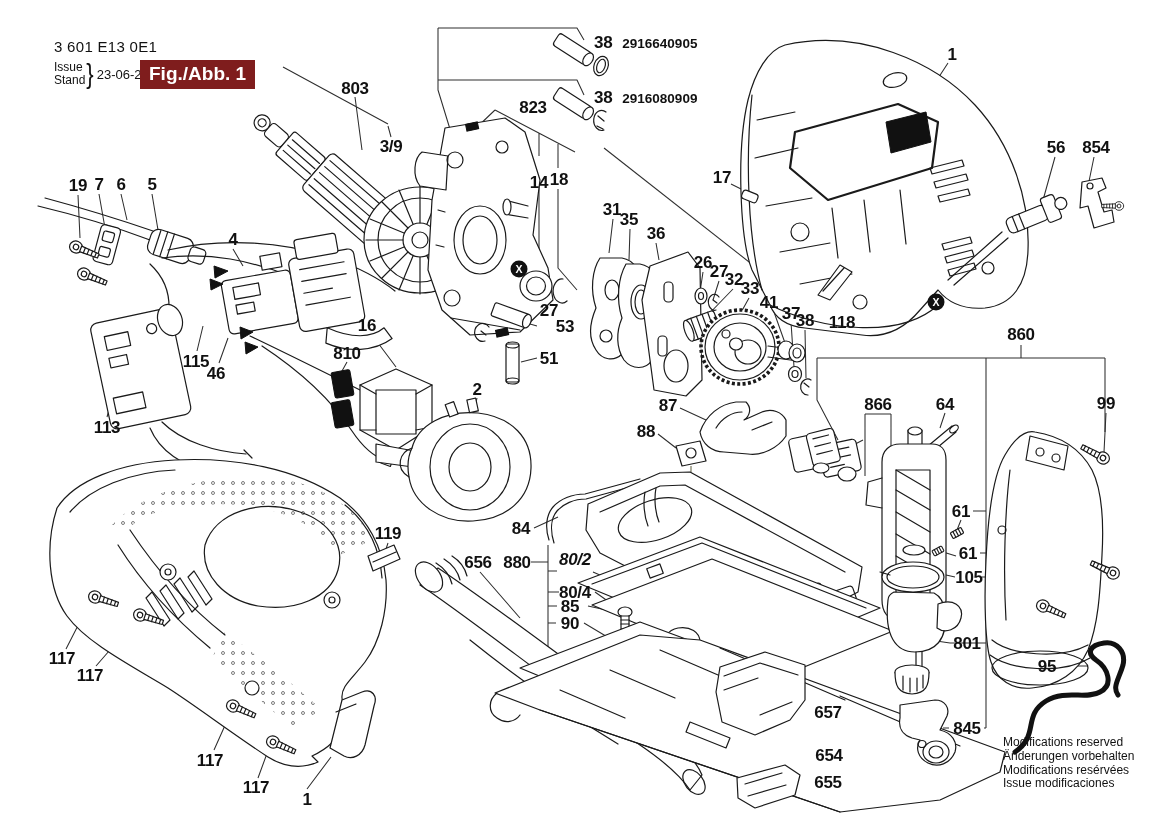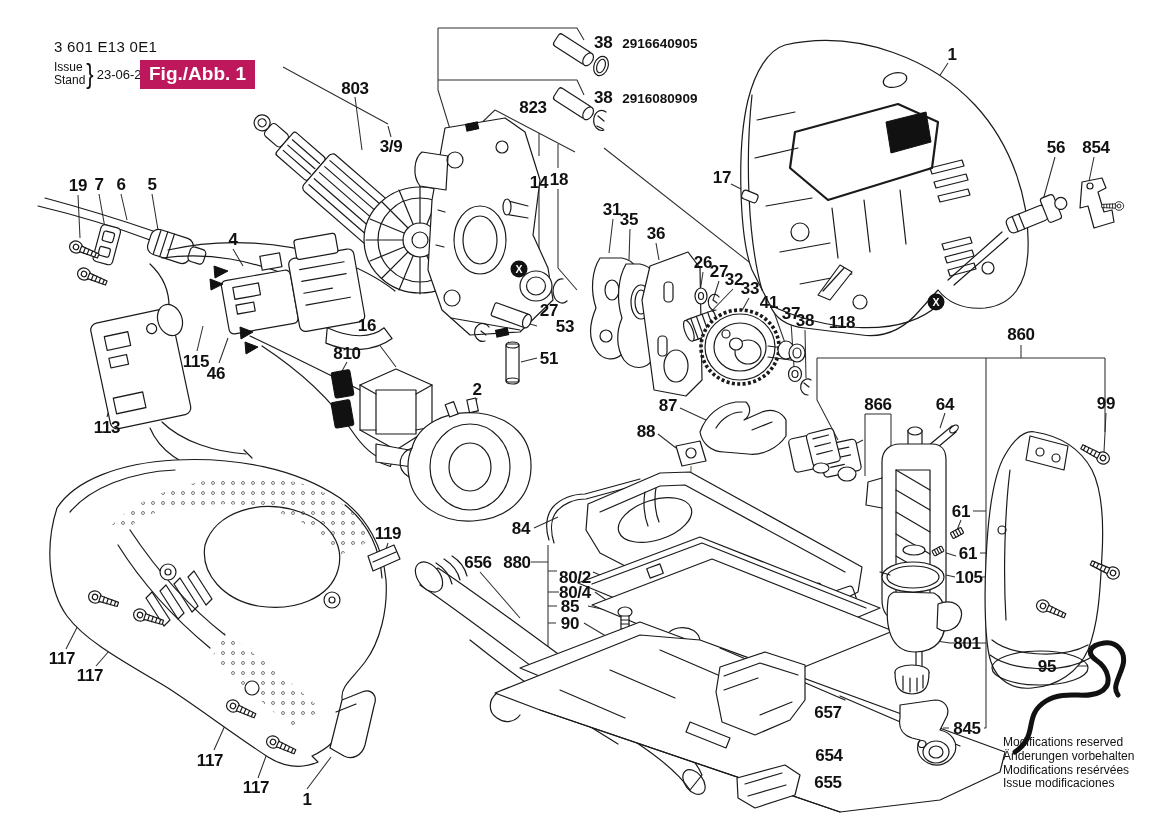--- a/index.html
+++ b/index.html
@@ -17,21 +17,21 @@
   .callout .code{font-size:13.5px;margin-left:10px;letter-spacing:0;}
   .xbadge{position:absolute;transform:translate(-50%,-50%);width:17px;height:17px;border-radius:50%;
           background:#111;color:#fff;font-size:10.5px;font-weight:bold;display:flex;
           align-items:center;justify-content:center;line-height:1;}
   #hdr{position:absolute;left:54px;top:38px;}
   #hdr .tno{font-size:15px;letter-spacing:0.3px;}
   #hdr .issuerow{display:flex;align-items:center;margin-top:6px;}
   #hdr .iswords{font-size:12px;line-height:1.1;}
   #hdr .brace{font-size:22px;font-weight:normal;margin:0 3px 0 1px;transform:scaleY(1.25);}
   #hdr .idate{font-size:13px;}
-  #figbox{position:absolute;left:140px;top:60px;background:#be185d;color:#fff;font-weight:bold;
+  #figbox{position:absolute;left:140px;top:60px;background:#7f1d1d;color:#fff;font-weight:bold;
           font-size:19px;padding:3px 9px 4px;}
   #ftr{position:absolute;left:1003px;top:736px;font-size:12px;line-height:1.15;white-space:nowrap;}
 </style>
 </head>
 <body>
 
 <div id="stage">
 
   
   <svg width="1169" height="826" viewBox="0 0 1169 826">
@@ -467,21 +467,21 @@
       <span class="callout" style="left: 367px; top: 325px;">16</span>
       <span class="callout" style="left: 347px; top: 353px;">810</span>
       <span class="callout" style="left: 477px; top: 389px;">2</span>
       <span class="callout" style="left: 549px; top: 310px;">27</span>
       <span class="callout" style="left: 549px; top: 326px; margin-left: 16px;">53</span>
       <span class="callout" style="left: 549px; top: 358px;">51</span>
       <span class="callout" style="left: 388px; top: 533px;">119</span>
       <span class="callout" style="left: 478px; top: 562px;">656</span>
       <span class="callout" style="left: 517px; top: 562px;">880</span>
       <span class="callout" style="left: 521px; top: 528px;">84</span>
-      <span class="callout" style="left: 575px; top: 577px;">80/2</span>
+      <span class="callout" style="left: 575px; top: 559px; font-style: italic;">80/2</span>
       <span class="callout" style="left: 575px; top: 592px;">80/4</span>
       <span class="callout" style="left: 570px; top: 606px;">85</span>
       <span class="callout" style="left: 570px; top: 623px;">90</span>
       <span class="callout" style="left: 62px; top: 658px;">117</span>
       <span class="callout" style="left: 90px; top: 675px;">117</span>
       <span class="callout" style="left: 210px; top: 760px;">117</span>
       <span class="callout" style="left: 256px; top: 787px;">117</span>
       <span class="callout" style="left: 307px; top: 799px;">1</span>
       <span class="callout" style="left: 828px; top: 712px;">657</span>
       <span class="callout" style="left: 829px; top: 755px;">654</span>

